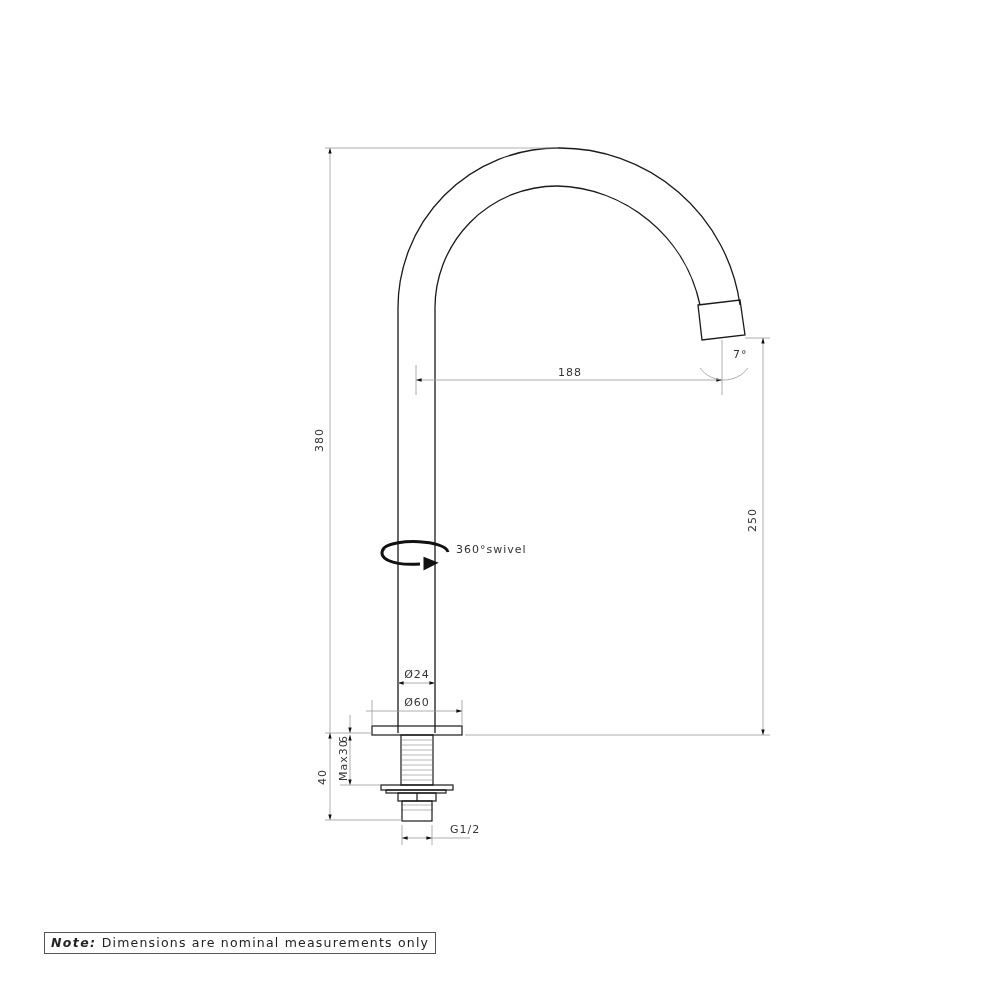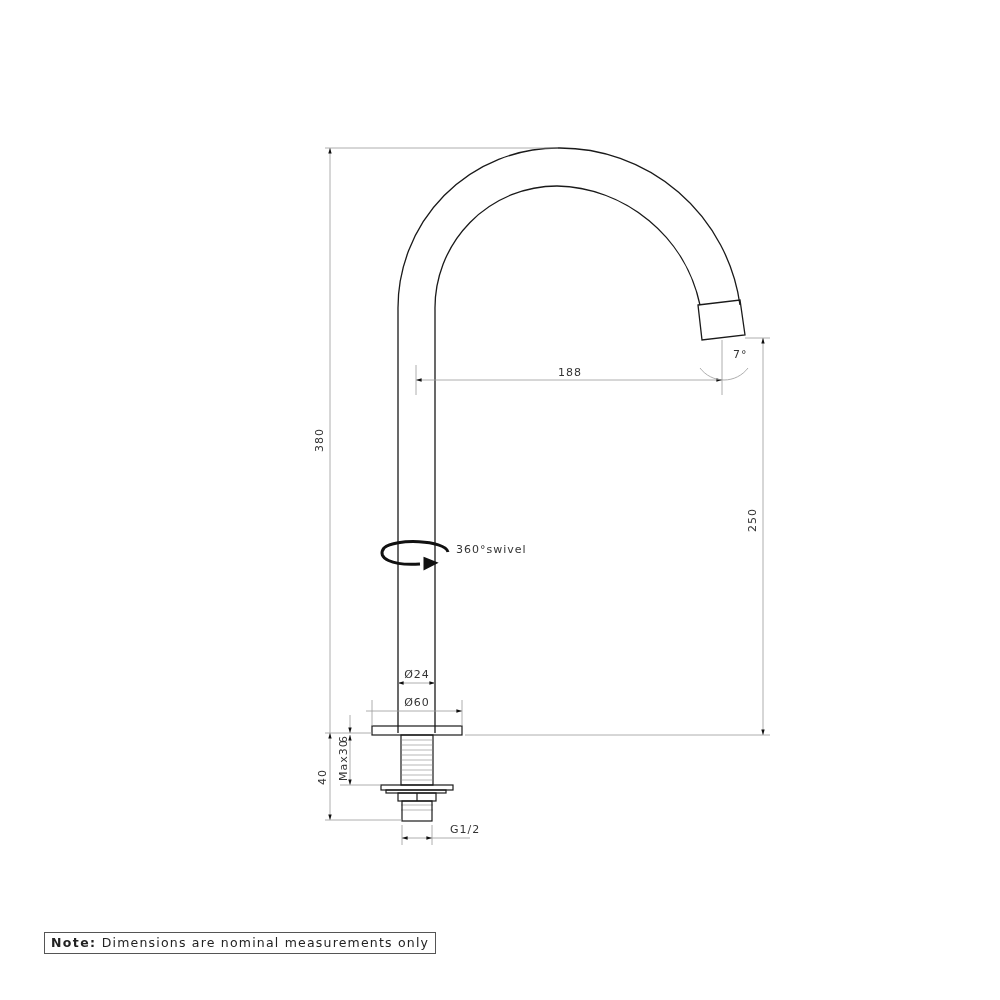--- a/index.html
+++ b/index.html
@@ -1,19 +1,19 @@
 <!DOCTYPE html>
 <html><head>
 <meta charset="utf-8">
 <style>
   html, body { margin:0; padding:0; background:#ffffff; }
   body { width:1000px; height:1000px; position:relative; overflow:hidden; font-family:"DejaVu Sans", sans-serif; }
   svg { position:absolute; left:0; top:0; }
   .note { position:absolute; left:44px; top:932px; height:20px; padding:0 6px; border:1px solid #555; font-size:12.5px; letter-spacing:1.2px; color:#222; line-height:20px; white-space:nowrap; }
-  .note b { font-weight:bold; letter-spacing:1.4px; }
+  .note b { font-weight:bold; letter-spacing:1.4px;font-style:italic; }
   .dimtext { font-family:"DejaVu Sans", sans-serif; font-size:11px; fill:#333; letter-spacing:1px; }
 </style>
 </head>
 <body>
 
 <svg width="1000" height="1000" viewBox="0 0 1000 1000">
   <defs>
     <marker id="arr" viewBox="0 0 10 10" refX="10" refY="5" markerWidth="7" markerHeight="7" orient="auto-start-reverse">
       <path d="M0,2 L10,5 L0,8 z" fill="#111"></path>
     </marker>

